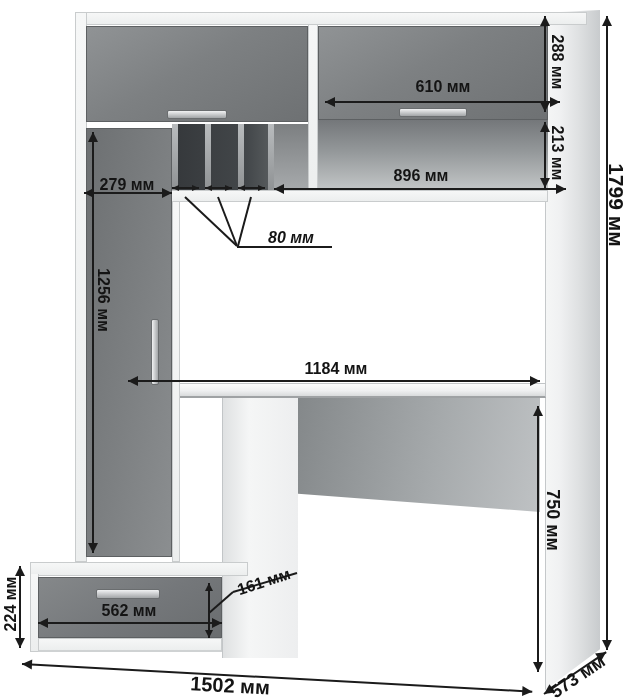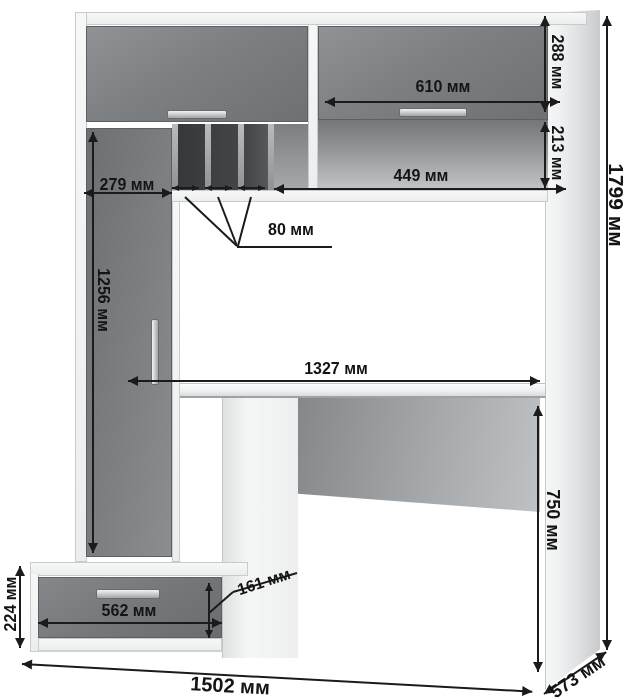--- a/index.html
+++ b/index.html
@@ -145,25 +145,25 @@
   <div class="dim v" style="left:606px; top:16px;  height:634px;"></div>
   <div class="dim v" style="left:19px;  top:566px; height:82px;"></div>
   <div class="dim h" style="left:38px;  top:622px; width:184px;"></div>
   <div class="dim v sm" style="left:208px; top:583px; height:55px;"></div>
   <div class="dim h rot" style="left:22px;  top:663px; width:511px; transform:rotate(3.1deg);"></div>
   <div class="dim h rot" style="left:544px; top:693px; width:75px;  transform:rotate(-34deg);"></div>
 
   <div class="dim-label r90" style="left:557px; top:62px;">288 мм</div>
   <div class="dim-label" style="left:443px; top:87px;">610 мм</div>
   <div class="dim-label r90" style="left:557px; top:153px;">213 мм</div>
-  <div class="dim-label" style="left:421px; top:176px;">449 мм</div>
+  <div class="dim-label" style="left:421px; top:176px;">896 мм</div>
   <div class="dim-label" style="left:127px; top:185px;">279 мм</div>
-  <div class="dim-label" style="left:291px; top:230px;">80 мм</div>
+  <div class="dim-label" style="left:291px; top:238px;font-style:italic;">80 мм</div>
   <div class="dim-label r90" style="left:103px; top:300px;">1256 мм</div>
-  <div class="dim-label" style="left:336px; top:369px;">1327 мм</div>
+  <div class="dim-label" style="left:336px; top:369px;">1184 мм</div>
   <div class="dim-label xl r90" style="left:616px; top:205px;">1799 мм</div>
   <div class="dim-label md r90" style="left:552px; top:520px;">750 мм</div>
   <div class="dim-label rm18" style="left:264px; top:582px;">161 мм</div>
   <div class="dim-label" style="left:129px; top:611px;">562 мм</div>
   <div class="dim-label rm90" style="left:11px;  top:604px;">224 мм</div>
   <div class="dim-label lg r3" style="left:230px; top:686px;">1502 мм</div>
   <div class="dim-label md rm34" style="left:578px; top:677px;">573 мм</div>
 
 </div>
 

